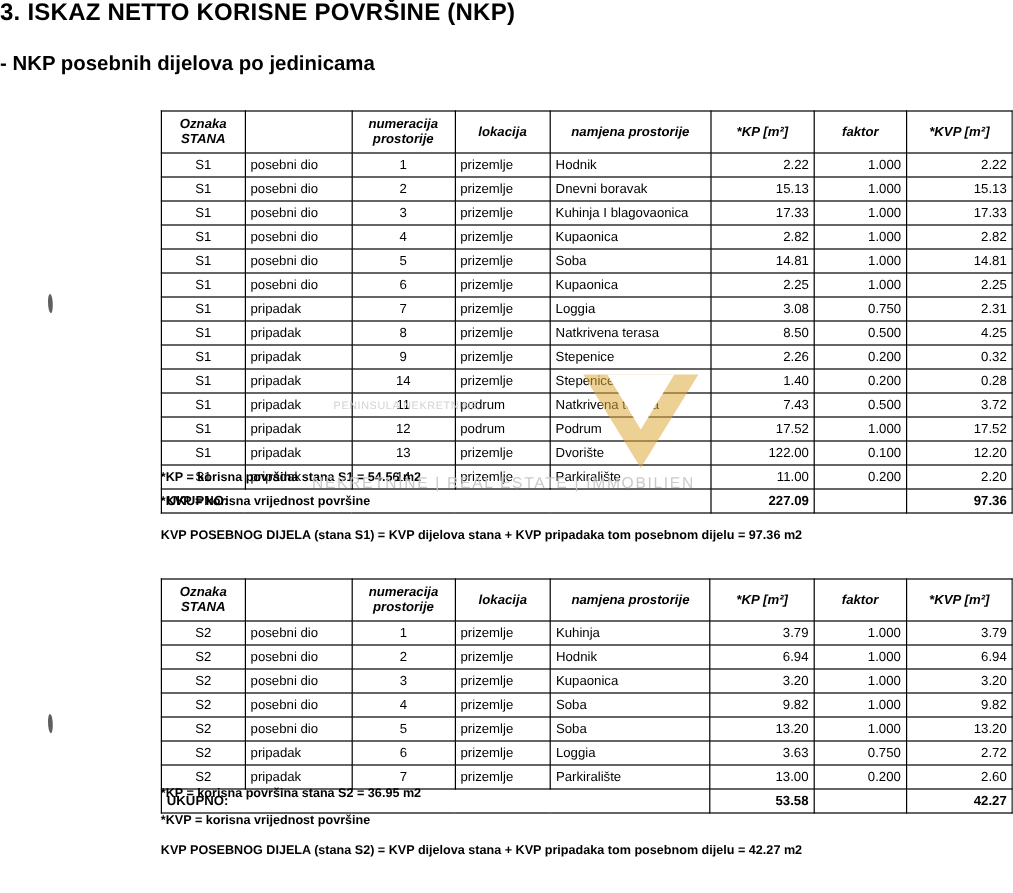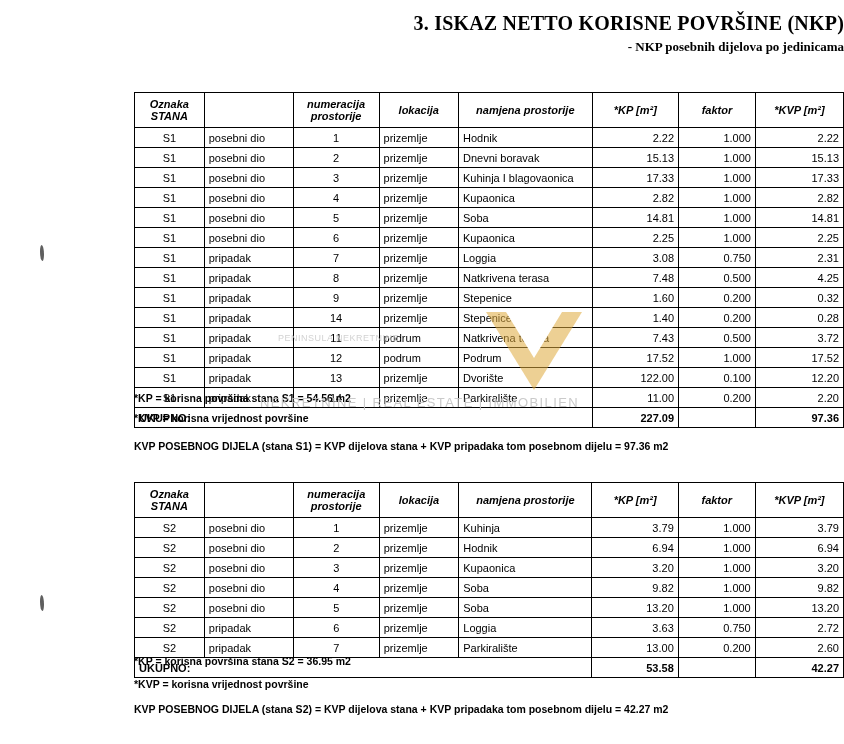--- a/index.html
+++ b/index.html
@@ -14,32 +14,31 @@
     color: #000000;
     position: relative;
     overflow: hidden;
   }
   .page {
     position: relative;
     width: 844px;
     height: 744px;
   }
   .title-block {
-    text-align: right;
-    font-family: Liberation Serif, serif;
-    font-weight: bold;
-    padding-top: 12px;
+    text-align: left;
+    font-family: Liberation Sans, sans-serif;
+    font-weight: bold;
   }
   .title-line1 {
     font-size: 20px;
     letter-spacing: 0.2px;
   }
   .title-line2 {
-    font-size: 13px;
-    margin-top: 4px;
+    font-size: 17px;
+    margin-top: 20px;
   }
 
   
   .watermark {
     position: absolute;
     left: 258px;
     top: 315px;
     width: 340px;
     height: 110px;
     pointer-events: none;
@@ -263,31 +262,31 @@
             <td class="c-kp">3.08</td>
             <td class="c-faktor">0.750</td>
             <td class="c-kvp">2.31</td>
           </tr>
           <tr>
             <td class="c-oznaka">S1</td>
             <td class="c-vrsta">pripadak</td>
             <td class="c-num">8</td>
             <td class="c-lok">prizemlje</td>
             <td class="c-namjena">Natkrivena terasa</td>
-            <td class="c-kp">7.48</td>
+            <td class="c-kp">8.50</td>
             <td class="c-faktor">0.500</td>
             <td class="c-kvp">4.25</td>
           </tr>
           <tr>
             <td class="c-oznaka">S1</td>
             <td class="c-vrsta">pripadak</td>
             <td class="c-num">9</td>
             <td class="c-lok">prizemlje</td>
             <td class="c-namjena">Stepenice</td>
-            <td class="c-kp">1.60</td>
+            <td class="c-kp">2.26</td>
             <td class="c-faktor">0.200</td>
             <td class="c-kvp">0.32</td>
           </tr>
           <tr>
             <td class="c-oznaka">S1</td>
             <td class="c-vrsta">pripadak</td>
             <td class="c-num">14</td>
             <td class="c-lok">prizemlje</td>
             <td class="c-namjena">Stepenice</td>
             <td class="c-kp">1.40</td>

